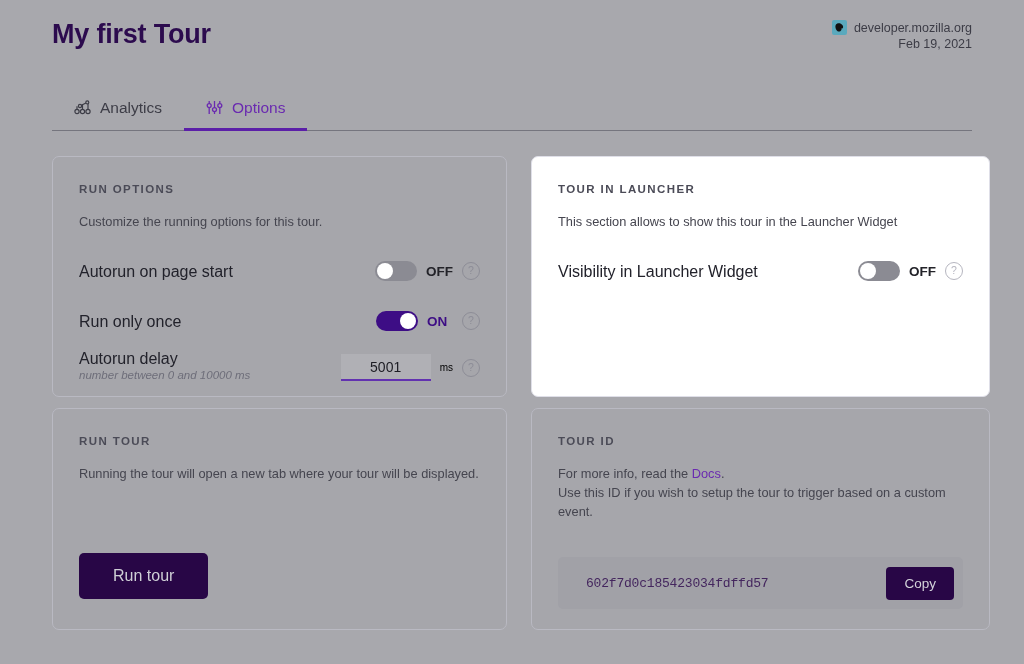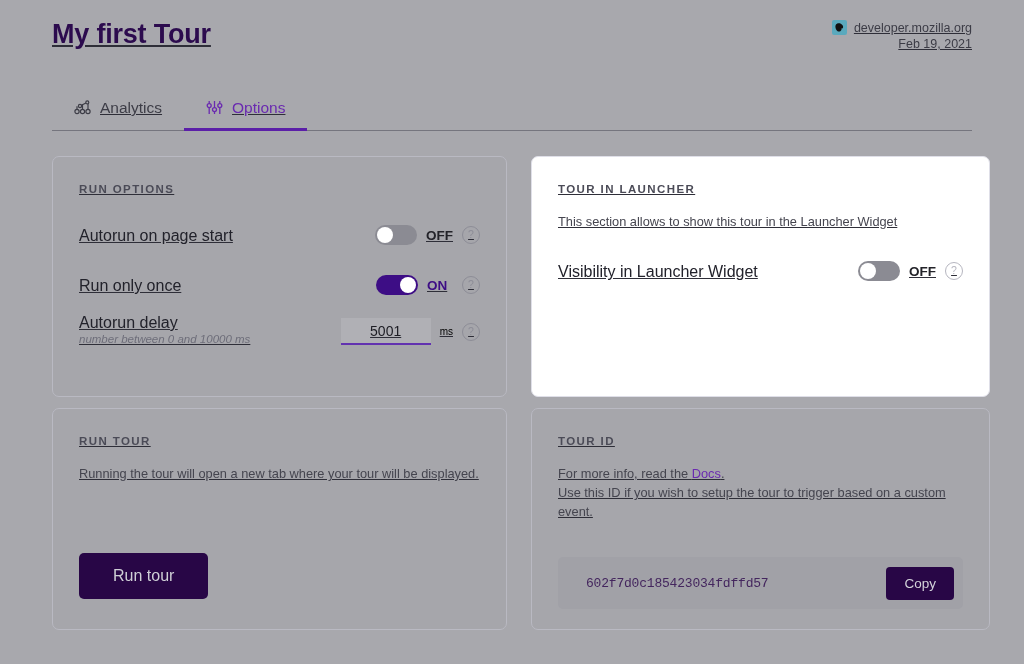--- a/index.html
+++ b/index.html
@@ -17,21 +17,20 @@
     position: relative;
   }
 
   
   .page {
     width: 1024px;
     height: 652px;
     box-sizing: border-box;
     padding: 0 32px;
     position: relative;
-    text-decoration: underline;
   }
   .header {
     display: flex;
     align-items: flex-start;
     justify-content: space-between;
     padding: 14px 20px 0 20px;
   }
   .page-title {
     font-size: 27px;
     font-weight: bold;
@@ -328,20 +327,21 @@
         </svg>
       </span>
       <span>Options</span>
     </div>
   </div>
 
   <div class="grid">
 
     <div class="card">
       <div class="card-title">RUN OPTIONS</div>
+      <p class="card-desc">Customize the running options for this tour.</p>
 
       <div class="opt-row">
         <div class="opt-label">Autorun on page start</div>
         <div class="opt-right">
           <div class="toggle">
               <span class="knob"></span>
             </div>
           <span class="toggle-state">OFF</span>
           <span class="help">?</span>
         </div>

